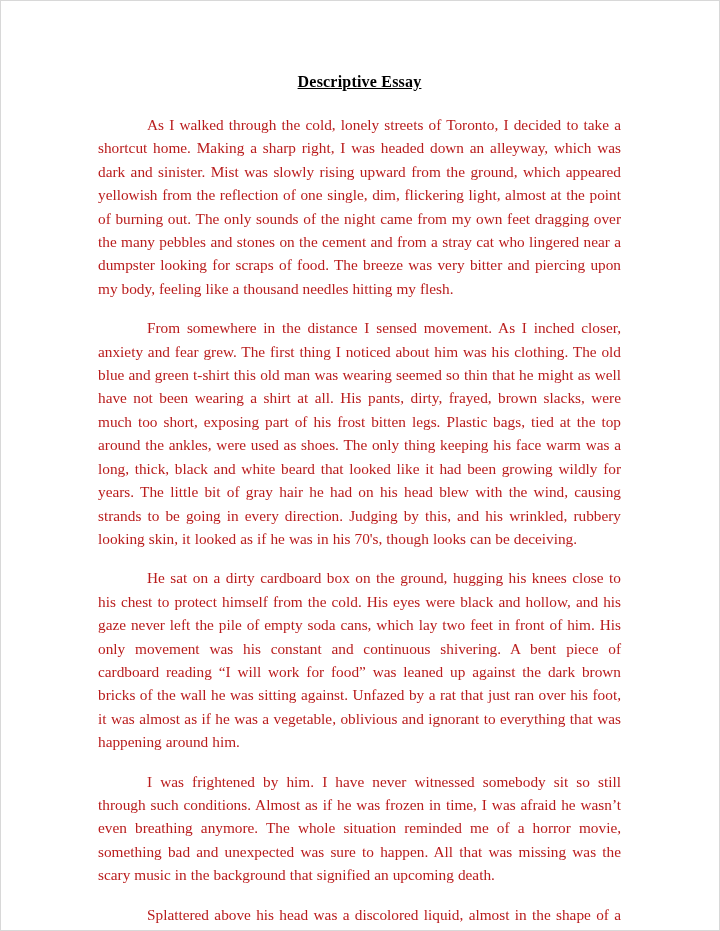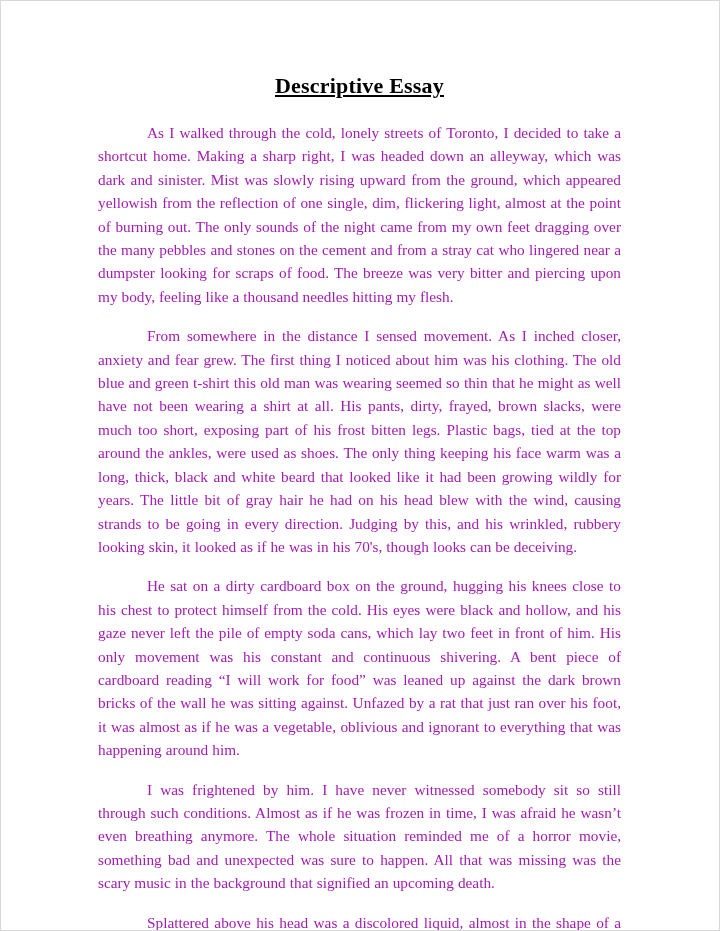--- a/index.html
+++ b/index.html
@@ -28,35 +28,35 @@
     background: #fff;
   }
   .content {
     position: absolute;
     left: 97px;
     top: 72px;
     width: 523px;
   }
   .doc-title {
     font-family: "Liberation Serif", serif;
-    font-size: 22px;
+    font-size: 16px;
     font-weight: bold;
     text-align: center;
     text-decoration: underline;
     margin: 0 0 22px 0;
     letter-spacing: 0.2px;
     color: #000;
   }
   .para {
     font-family: "Liberation Serif", serif;
     font-size: 15.3px;
     line-height: 23.4px;
     text-align: justify;
     text-justify: inter-word;
-    color: #a21caf;
+    color: #b91c1c;
     margin: 0;
     text-indent: 49px;
     word-spacing: 0.2px;
   }
   .para + .para {
     margin-top: 16px;
   }
 </style>
 </head>
 <body>

